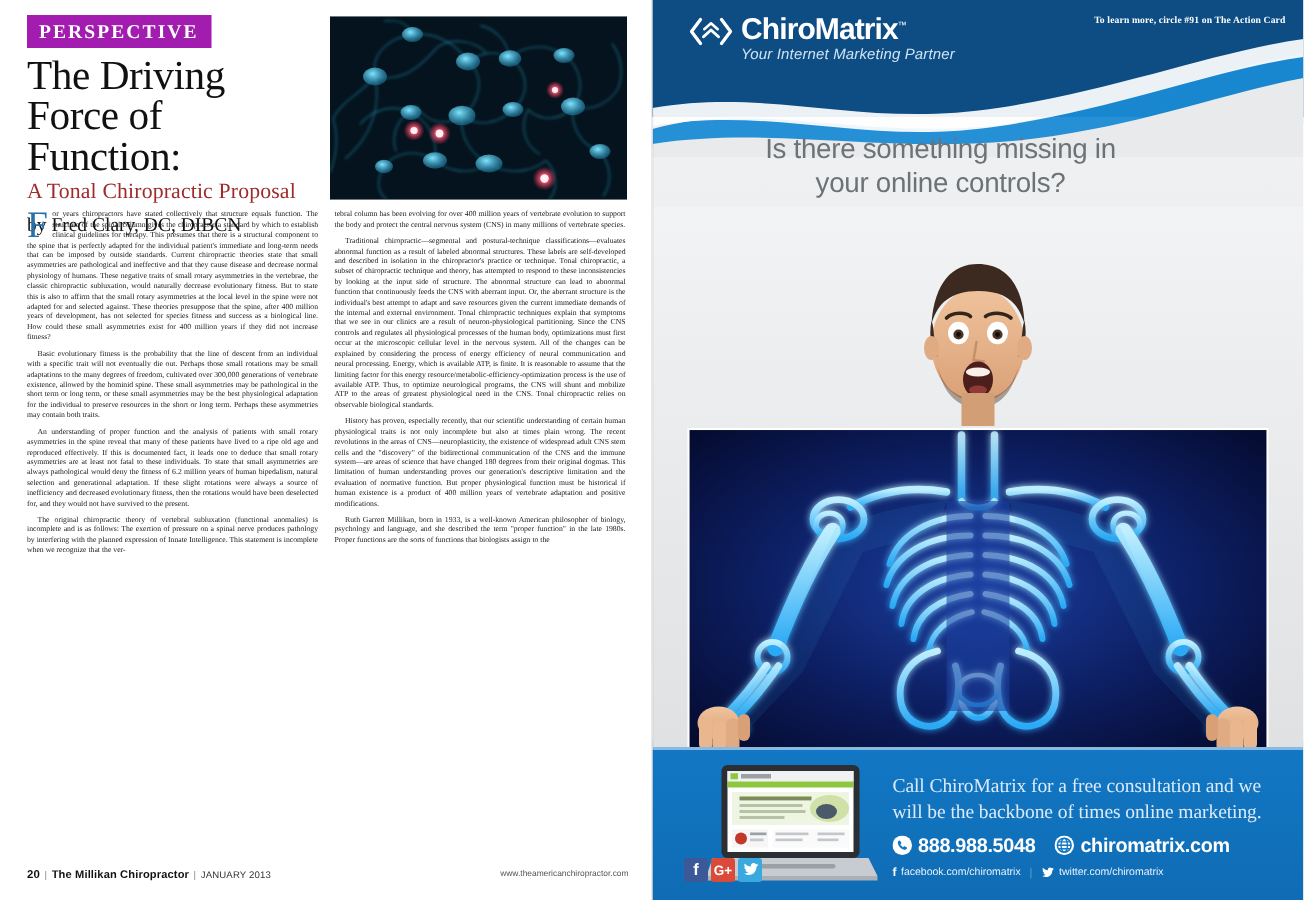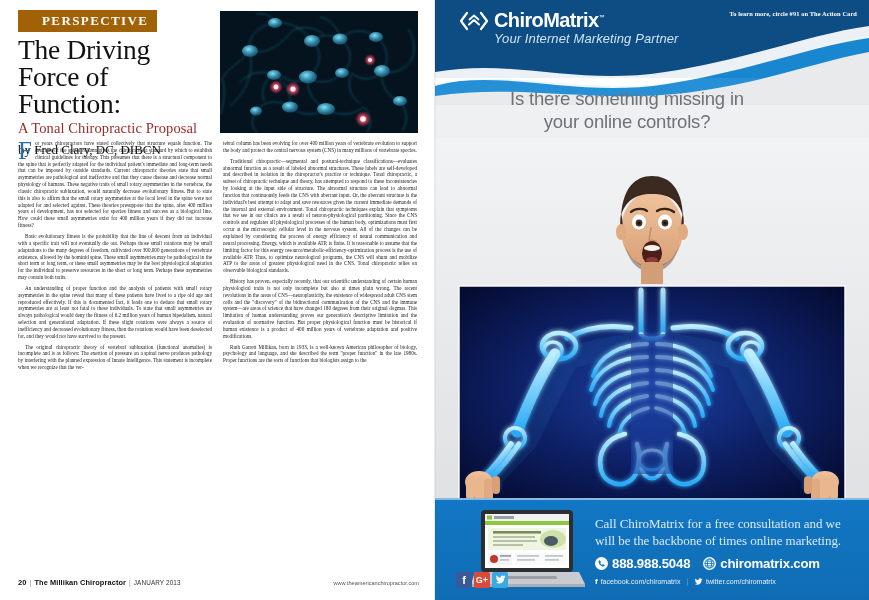--- a/index.html
+++ b/index.html
@@ -4,23 +4,23 @@
 <style>
   * { margin:0; padding:0; box-sizing:border-box; }
   html,body { width:869px; height:600px; overflow:hidden; background:#ffffff; }
   body { font-family:"Liberation Serif", serif; }
 
   .spread { position:relative; width:869px; height:600px; display:flex; }
 
   
   .page-left { position:relative; width:435px; height:600px; background:#ffffff; padding:10px 14px 0 18px; }
 
-  .kicker { display:inline-block; background:#a16207; color:#ffffff;
+  .kicker { display:inline-block; background:#a21caf; color:#ffffff;
             font-family:"Liberation Serif", serif; font-weight:bold;
-            font-size:13px; letter-spacing:1.4px; padding:3px 9px 3px 24px; }
+            font-size:13px; letter-spacing:1.4px; padding:3px 9px 3px 8px; }
 
   .headline { font-family:"Liberation Serif", serif; font-weight:normal;
               font-size:27.5px; line-height:0.98; color:#111111; margin-top:5px;
               letter-spacing:-0.3px; }
   .headline span { display:block; }
 
   .subhead { font-family:"Liberation Serif", serif; font-size:14.5px;
              color:#9e2a2b; margin-top:2px; letter-spacing:0.1px; }
 
   .byline { font-family:"Liberation Serif", serif; font-size:13px;
@@ -60,21 +60,21 @@
             background:linear-gradient(180deg,#10558f 0%, #0d4d84 100%); }
   .ad-wave { position:absolute; left:0; top:0; width:434px; height:105px; }
 
   .logo-block { position:absolute; left:24px; top:10px; display:flex; align-items:flex-start; gap:5px; z-index:5; }
   .logo-mark { width:30px; height:22px; flex:none; }
   .logo-text { position:relative; }
   .logo-name { font-family:"Liberation Sans", sans-serif; font-weight:bold;
                font-size:20px; color:#ffffff; letter-spacing:-0.6px; line-height:1; }
   .logo-tm { font-size:6px; vertical-align:super; font-weight:normal; letter-spacing:0; }
   .logo-tag { font-family:"Liberation Sans", sans-serif; font-style:italic;
-              font-size:13px; color:#cfe3f4; letter-spacing:0.1px; margin-top:1px; text-align:left; }
+              font-size:10px; color:#cfe3f4; letter-spacing:0.1px; margin-top:1px; text-align:left; }
 
   .action-card { position:absolute; right:12px; top:10px; z-index:5;
                  font-family:"Liberation Serif", serif; font-weight:bold;
                  font-size:6.4px; color:#ffffff; letter-spacing:0.1px; }
 
   .ad-headline { position:absolute; left:0; top:88px; width:384px; text-align:center;
                  font-family:"Liberation Sans", sans-serif; font-weight:normal;
                  font-size:18.5px; line-height:1.22; color:#6d7276; letter-spacing:-0.2px; z-index:4; }
   .ad-headline span { display:block; }
 

